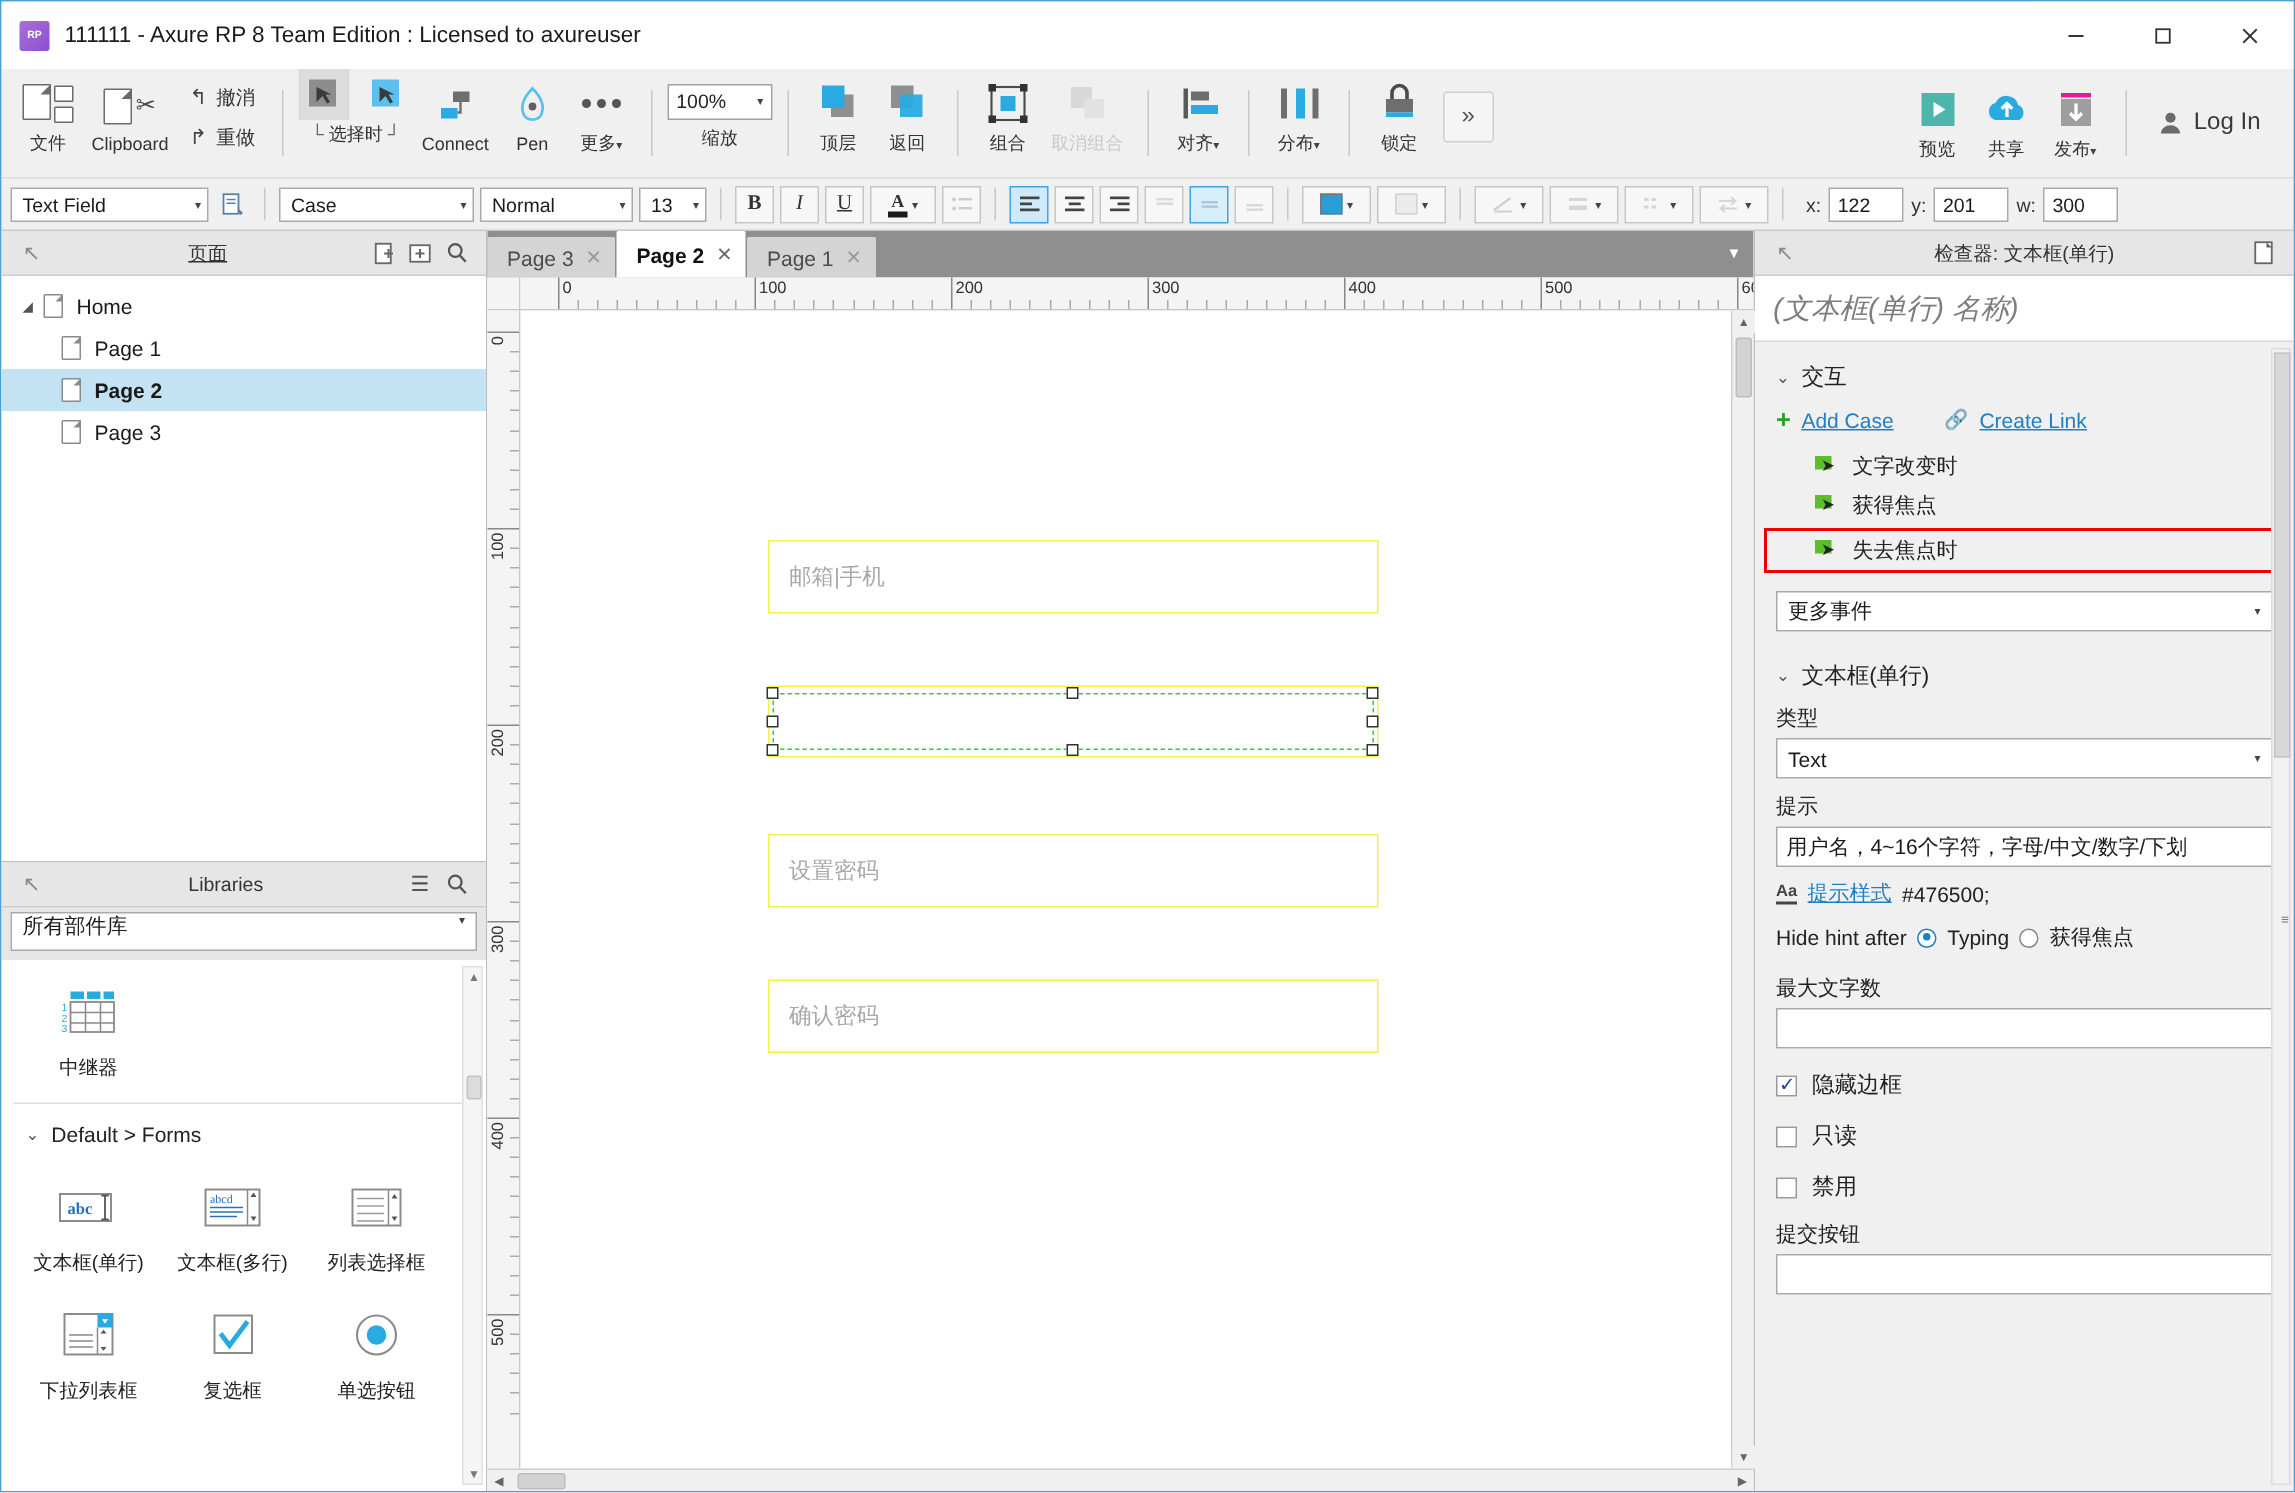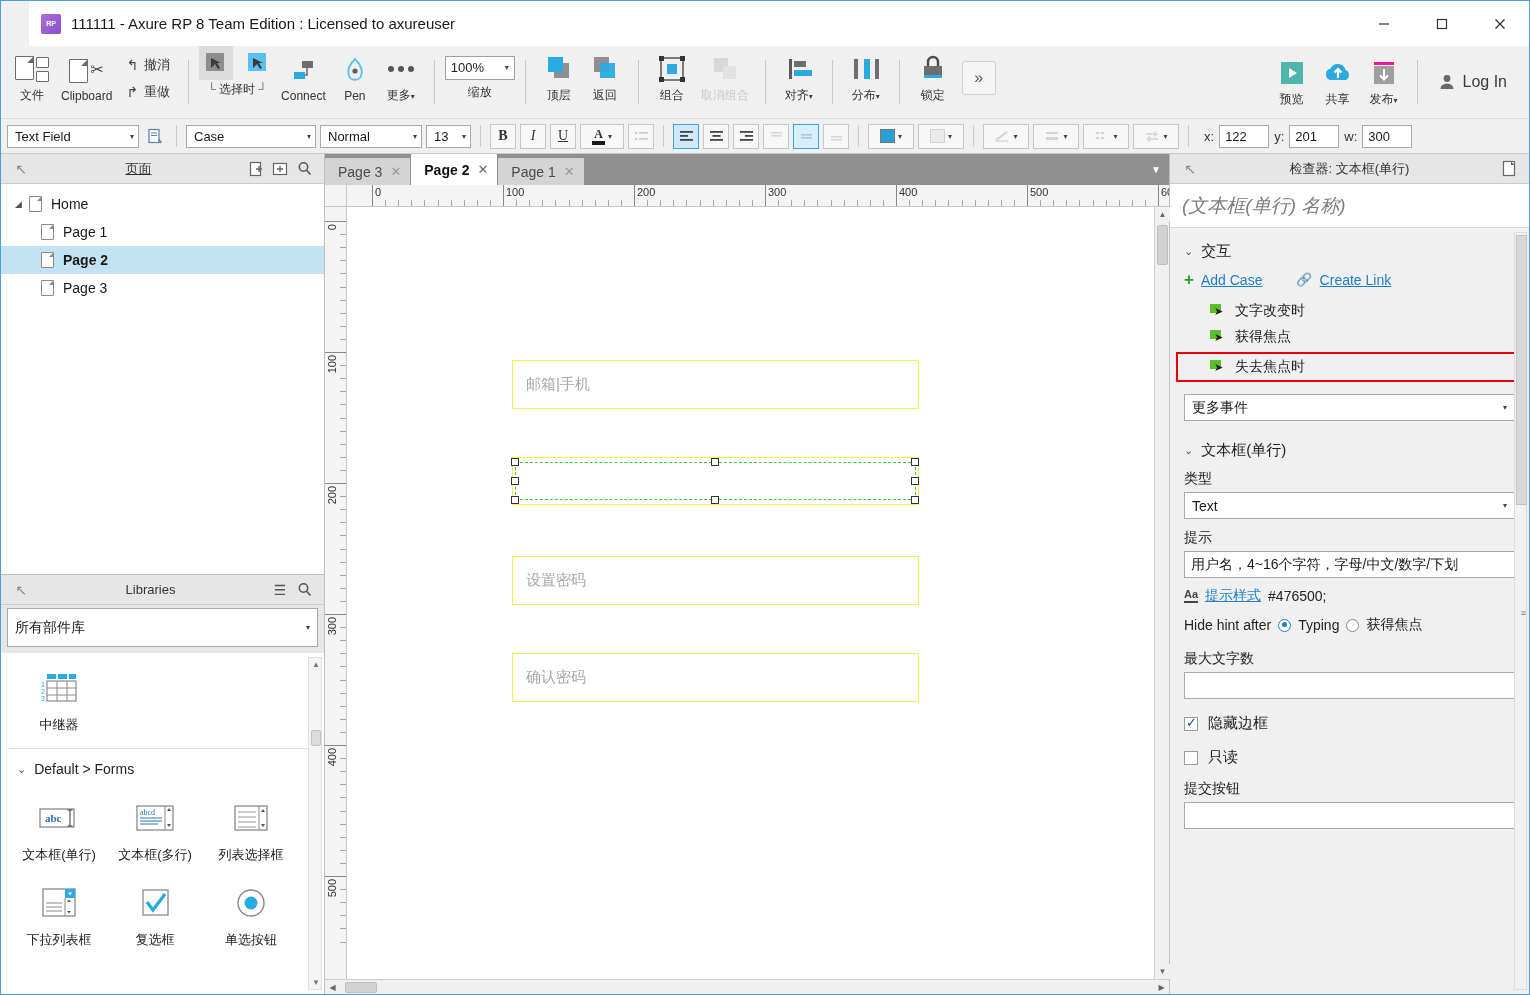--- a/index.html
+++ b/index.html
@@ -20,21 +20,20 @@
     display: flex; flex-direction: column;
     overflow: hidden;
   }
 
   
   .titlebar {
     height: 45px; flex: 0 0 45px;
     background: #ffffff;
     display: flex; align-items: center;
     position: relative;
-    margin-left: 28px;
   }
   .title-icon {
     width: 20px; height: 20px; margin-left: 12px; margin-right: 10px;
     background: linear-gradient(135deg,#a96fd8 0%, #8c4fd0 100%);
     border-radius: 2px;
     display: flex; align-items: center; justify-content: center;
     color: #fff; font-size: 7px; font-weight: bold;
     font-family: "Liberation Sans", sans-serif;
   }
   .title-text { font-size: 15px; color: #1a1a1a; }
@@ -181,22 +180,22 @@
   }
   .doc-ico::after {
     content:""; position:absolute; right:-1px; top:-1px;
     border-width:0 0 5px 5px; border-style:solid;
     border-color: transparent transparent #8a8a8a transparent;
   }
 
   .libraries { flex: 1 1 auto; display:flex; flex-direction:column; border-top:1px solid #bfbfbf; min-height:0; }
   .lib-select-wrap { background:#e6e6e6; padding: 3px 6px 6px 6px; }
   .lib-select {
-    height: 39px; background:#fff; border:1px solid #a9a9a9;
-    display:flex; align-items:center; justify-content:space-between;
+    height: 26px; background:#fff; border:1px solid #a9a9a9;
+    display:flex; align-items:flex-start; justify-content:space-between;
     padding: 0 7px; font-size:14px; color:#1a1a1a;
   }
   .lib-scroll { flex:1 1 auto; overflow:hidden; position:relative; background:#fff; }
   .lib-grid { display:flex; flex-wrap:wrap; padding: 6px 0 0 10px; }
   .lib-cell { width: 96px; display:flex; flex-direction:column; align-items:center; padding: 6px 0 10px 0; }
   .lib-ico { height: 46px; display:flex; align-items:center; justify-content:center; }
   .lib-name { font-size:13px; color:#222; margin-top:5px; white-space:nowrap; }
   .lib-divider { height:1px; background:#dcdcdc; margin: 4px 8px; }
   .lib-group-row { display:flex; align-items:center; gap:8px; padding: 8px 0 6px 16px; font-size:14px; color:#222; }
   .lib-vscroll { position:absolute; right:2px; top:4px; width:14px; bottom:4px; background:#f5f5f5; border:1px solid #e0e0e0; }
@@ -1219,20 +1218,24 @@
         </div>
 
         <div class="cb-row">
           <span class="cbox checked"></span>
           <span>隐藏边框</span>
         </div>
         <div class="cb-row">
           <span class="cbox"></span>
           <span>只读</span>
         </div>
+        <div class="cb-row">
+          <span class="cbox"></span>
+          <span>禁用</span>
+        </div>
 
         <div class="fld-label" style="margin-top:13px">提交按钮</div>
         <div class="insp-input" style="margin-top:2px"></div>
 
         <div class="insp-vscroll">
           <div class="insp-vthumb"></div>
         </div>
         <div class="insp-grip">≡</div>
       </div>
     </div>

